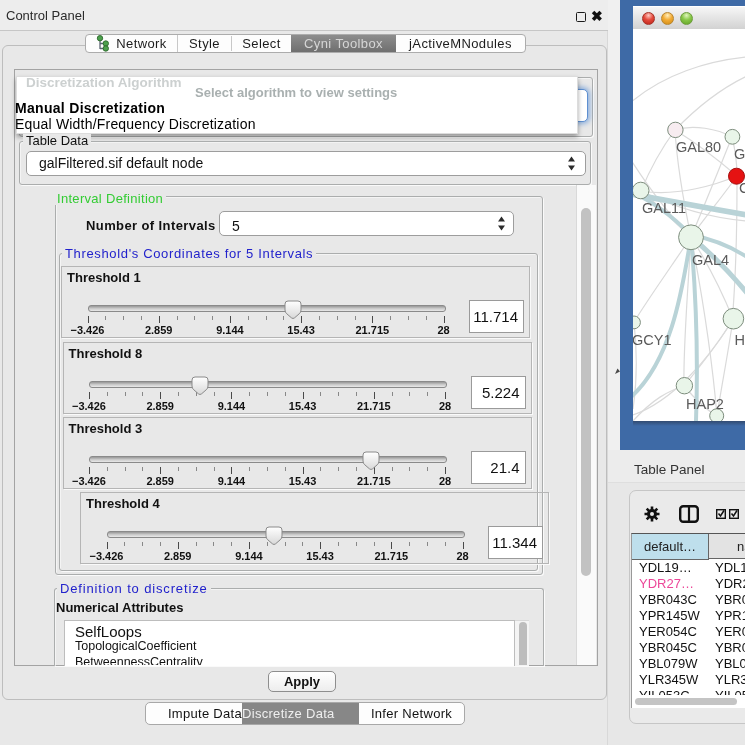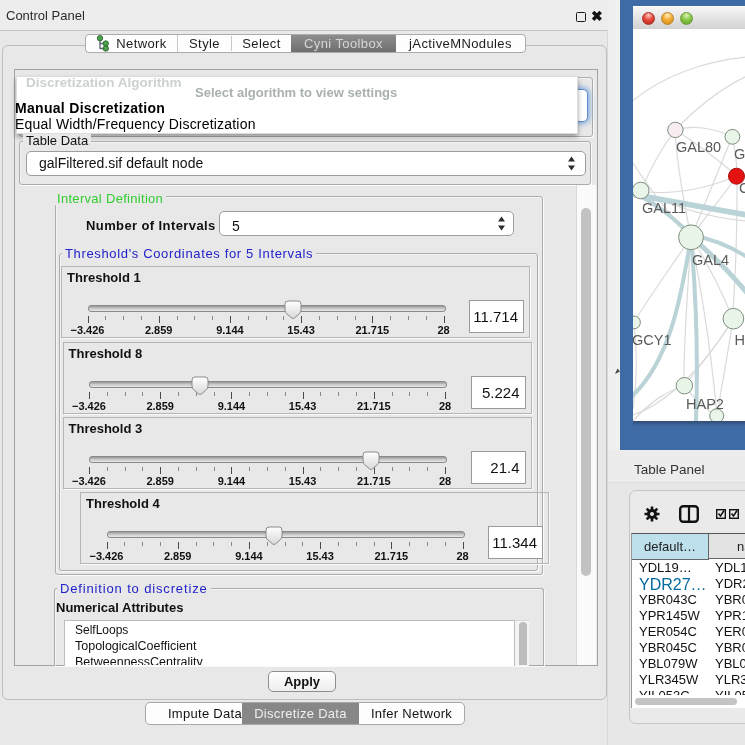--- a/index.html
+++ b/index.html
@@ -238,32 +238,32 @@
       </svg>
       <div style="position:absolute;left:407px;top:33.5px;width:48px;height:31px;background:#fff;border:1px solid #9a9a9a;font-size:15px;color:#111;text-align:right;line-height:31px;padding-right:5px;">11.344</div>
     </div>
   </div>
 
 <div class="gbox" style="left:54px;top:588px;width:488px;height:77px;border-bottom:none;border-radius:3px 3px 0 0;"></div>
 <div class="gtitle" style="left:57px;top:582px;color:#2222cc;letter-spacing:0.85px;">Definition to discretize</div>
 <div class="abs" style="left:56px;top:600px;font-size:13px;font-weight:bold;color:#111;">Numerical Attributes</div>
 <div class="abs" style="left:64px;top:620px;width:449px;height:45px;background:#fff;border:1px solid #bdbdbd;border-bottom:none;"></div>
 <div class="abs" style="left:64px;top:620px;width:463px;height:45px;overflow:hidden;">
-  <div style="position:absolute;left:11px;top:3px;font-size:12px;color:#111;">SelfLoops</div>
+  <div style="position:absolute;left:11px;top:3px;font-size:15px;color:#111;">SelfLoops</div>
   <div style="position:absolute;left:11px;top:19px;font-size:12.5px;color:#111;">TopologicalCoefficient</div>
   <div style="position:absolute;left:11px;top:35px;font-size:12.5px;color:#111;">BetweennessCentrality</div>
 </div>
 <div class="abs" style="left:515px;top:620px;width:14px;height:45px;background:#f4f4f4;border-top:1px solid #d8d8d8;"></div>
 <div class="abs" style="left:518.5px;top:622px;width:8px;height:43px;background:#bdbdbd;border-radius:4px 4px 0 0;"></div>
 
 <div class="abs" style="left:268px;top:671px;width:66px;height:19px;background:linear-gradient(#ffffff,#ededed);border:1px solid #8e8e8e;border-radius:5px;text-align:center;font-size:13px;font-weight:bold;color:#111;line-height:19px;">Apply</div>
 
 <div class="abs" style="left:145px;top:702px;width:318px;height:21px;background:#fdfdfd;border:1px solid #a8a8a8;border-radius:5px;display:flex;font-size:13px;letter-spacing:0.3px;color:#111;align-items:center;">
   <div style="width:96px;text-align:right;">Impute Data</div>
-  <div style="width:117px;height:100%;line-height:21px;text-align:center;background:#878787;color:#efefef;">Discretize Data</div>
+  <div style="width:117px;height:100%;line-height:21px;text-align:left;background:#878787;color:#efefef;">Discretize Data</div>
   <div style="flex:1;text-align:center;">Infer Network</div>
 </div>
 
 <div class="abs" style="left:608px;top:0;width:137px;height:745px;background:#e7e7e7;"></div>
 <div class="abs" style="left:608px;top:0;width:12px;height:450px;background:#f0f0f0;"></div>
 
 <svg class="abs" style="left:614px;top:368px;" width="7" height="7" viewBox="0 0 7 7">
     <path d="M1,6 L3.5,0.5 L6,3.5 Z" fill="#4a4a4a"></path>
   </svg>
 
@@ -356,21 +356,21 @@
   <rect x="13.7" y="0.7" width="8.6" height="8.6" fill="none" stroke="#111" stroke-width="1.4"></rect>
   <path d="M15.5 4.5 L17.5 7 L21 1.5" stroke="#111" stroke-width="1.5" fill="none"></path>
 </svg>
 
 <div class="abs" style="left:631px;top:533px;width:114px;height:174px;background:#fff;border-top:1px solid #555;border-left:1px solid #999;overflow:hidden;">
   <div style="position:absolute;left:0;top:0;width:76px;height:25px;background:#bedfec;border-right:1px solid #666;border-bottom:1px solid #666;font-size:13px;color:#222;text-align:center;line-height:25px;">default…</div>
   <div style="position:absolute;left:77px;top:0;width:120px;height:25px;background:#e3e3e3;border-bottom:1px solid #666;font-size:13px;color:#222;line-height:25px;padding-left:28px;box-sizing:border-box;">name</div>
   <div id="tablerows" style="position:absolute;left:0;top:0;width:114px;height:161px;overflow:hidden;">
       <div style="position:absolute;left:7px;top:26px;width:70px;font-size:13px;color:#111;">YDL19…</div>
       <div style="position:absolute;left:83px;top:26px;width:60px;font-size:13px;color:#111;">YDL194W</div>
-      <div style="position:absolute;left:7px;top:42px;width:70px;font-size:16px;color:#0369a1;">YDR27…</div>
+      <div style="position:absolute;left:7px;top:42px;width:70px;font-size:13px;color:#ec4899;">YDR27…</div>
       <div style="position:absolute;left:83px;top:42px;width:60px;font-size:13px;color:#111;">YDR277C</div>
       <div style="position:absolute;left:7px;top:58px;width:70px;font-size:13px;color:#111;">YBR043C</div>
       <div style="position:absolute;left:83px;top:58px;width:60px;font-size:13px;color:#111;">YBR043C</div>
       <div style="position:absolute;left:7px;top:74px;width:70px;font-size:13px;color:#111;">YPR145W</div>
       <div style="position:absolute;left:83px;top:74px;width:60px;font-size:13px;color:#111;">YPR145W</div>
       <div style="position:absolute;left:7px;top:90px;width:70px;font-size:13px;color:#111;">YER054C</div>
       <div style="position:absolute;left:83px;top:90px;width:60px;font-size:13px;color:#111;">YER054C</div>
       <div style="position:absolute;left:7px;top:106px;width:70px;font-size:13px;color:#111;">YBR045C</div>
       <div style="position:absolute;left:83px;top:106px;width:60px;font-size:13px;color:#111;">YBR045C</div>
       <div style="position:absolute;left:7px;top:122px;width:70px;font-size:13px;color:#111;">YBL079W</div>

